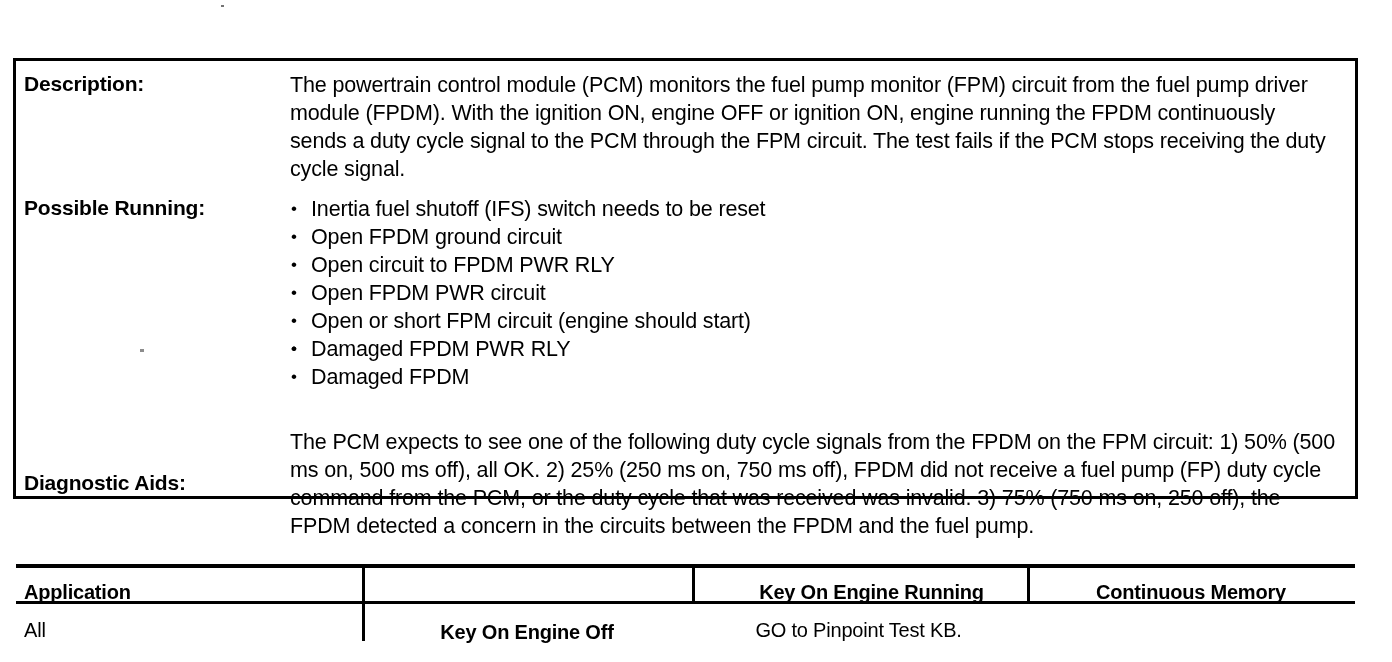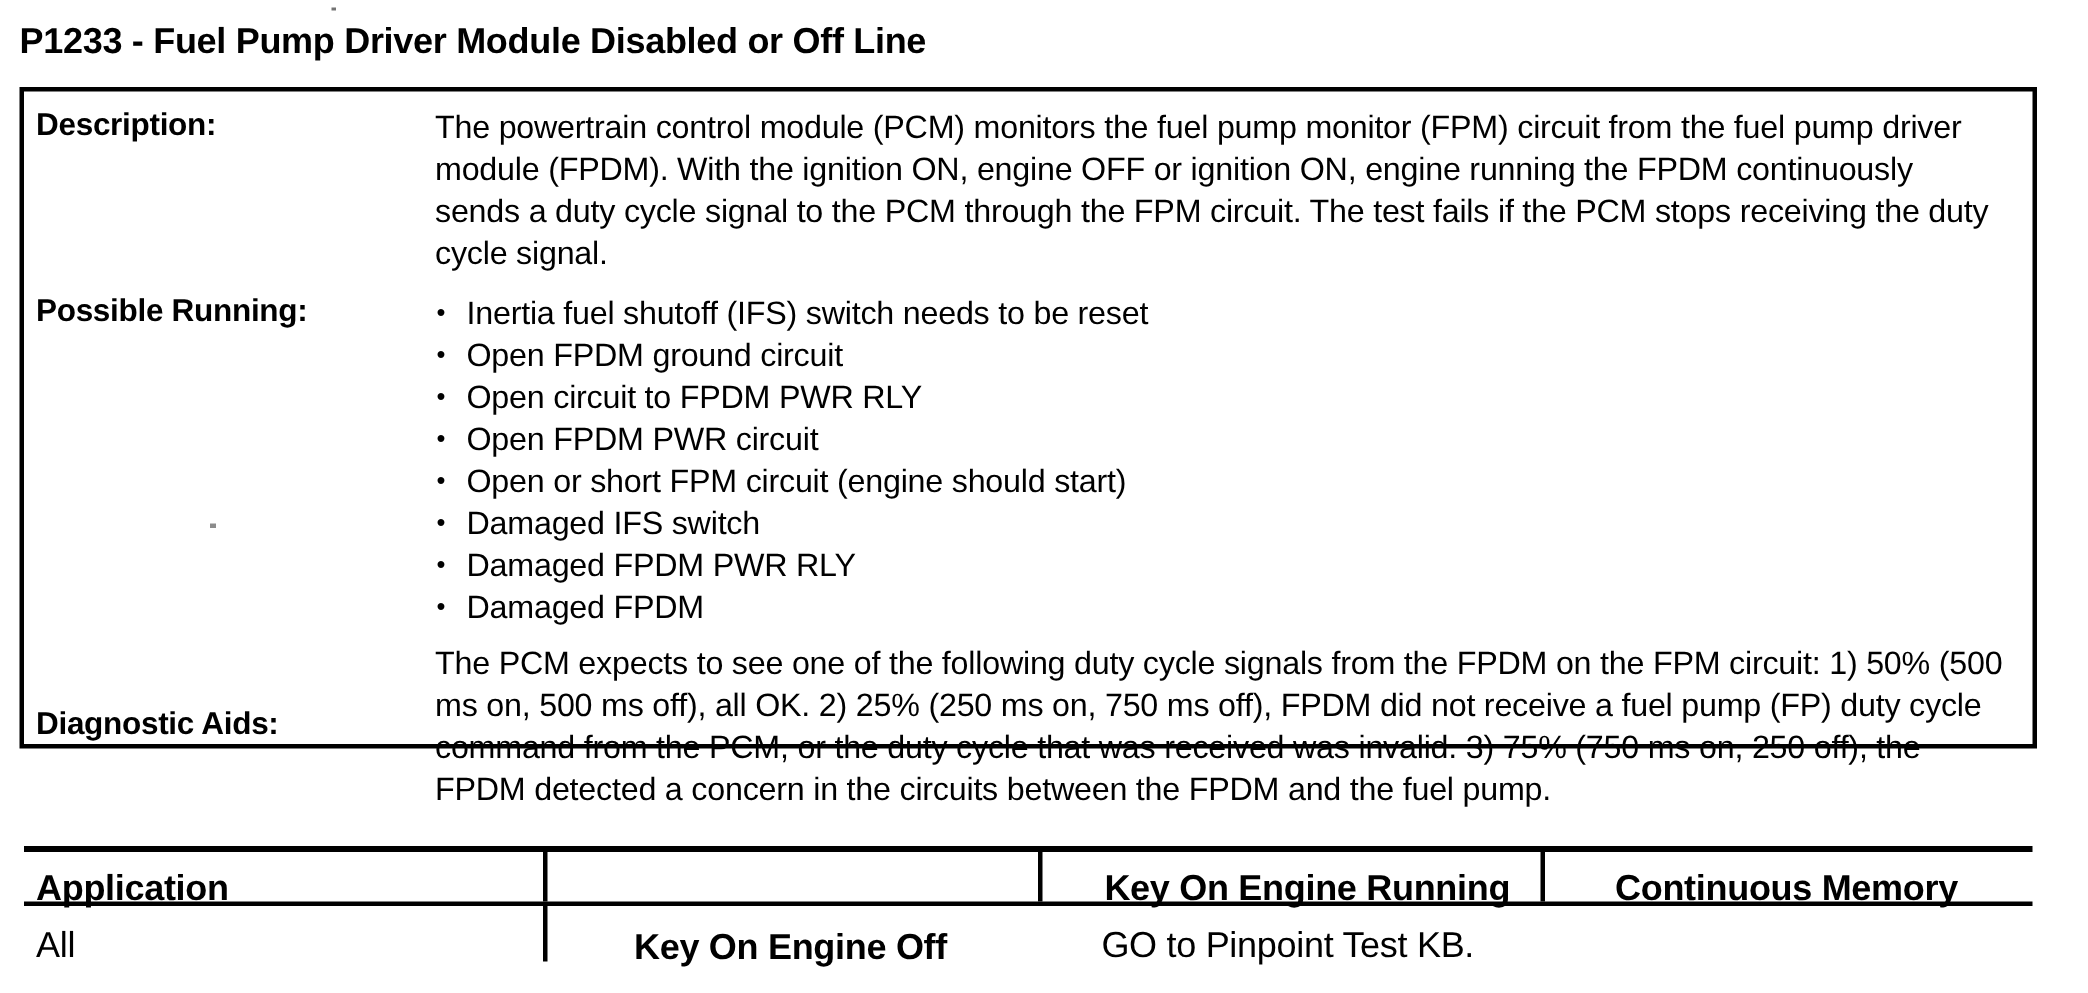--- a/index.html
+++ b/index.html
@@ -129,21 +129,21 @@
   .grid-body {
     position: relative;
     height: 37px;
   }
 
   .cell {
     position: absolute;
     top: 16px;
     bottom: 0;
     box-sizing: border-box;
-    font-size: 24px;
+    font-size: 20px;
     letter-spacing: -0.2px;
     display: flex;
     align-items: center;
     white-space: nowrap;
   }
 
   .cell.head {
     font-weight: bold;
     justify-content: center;
   }
@@ -183,21 +183,20 @@
   .art-a { left: 221px; top: 5px; width: 3px; height: 2px; }
   .art-b { left: 124px; top: 288px; width: 4px; height: 3px; opacity: 0.45; }
 </style>
 </head>
 <body>
 
 <div id="page">
 
   <div class="artifact art-a"></div>
 
-  <div class="dtc-title">P1233 - Fuel Pump Driver Module Disabled or Off Line</div>
 
   <div class="dtc-table">
 
     <div class="info-region">
 
       <div class="artifact art-b"></div>
 
       <div class="info-row" id="row-description">
         <div class="info-label">Description:</div>
         <div class="info-body">
@@ -224,21 +223,20 @@
             <li>
               <span class="bullet">•</span>
               <span>Open FPDM PWR circuit</span>
             </li>
             <li>
               <span class="bullet">•</span>
               <span>Open or short FPM circuit (engine should start)</span>
             </li>
             <li>
               <span class="bullet">•</span>
-              <span>Damaged IFS switch</span>
             </li>
             <li>
               <span class="bullet">•</span>
               <span>Damaged FPDM PWR RLY</span>
             </li>
             <li>
               <span class="bullet">•</span>
               <span>Damaged FPDM</span>
             </li>
           </ul>

